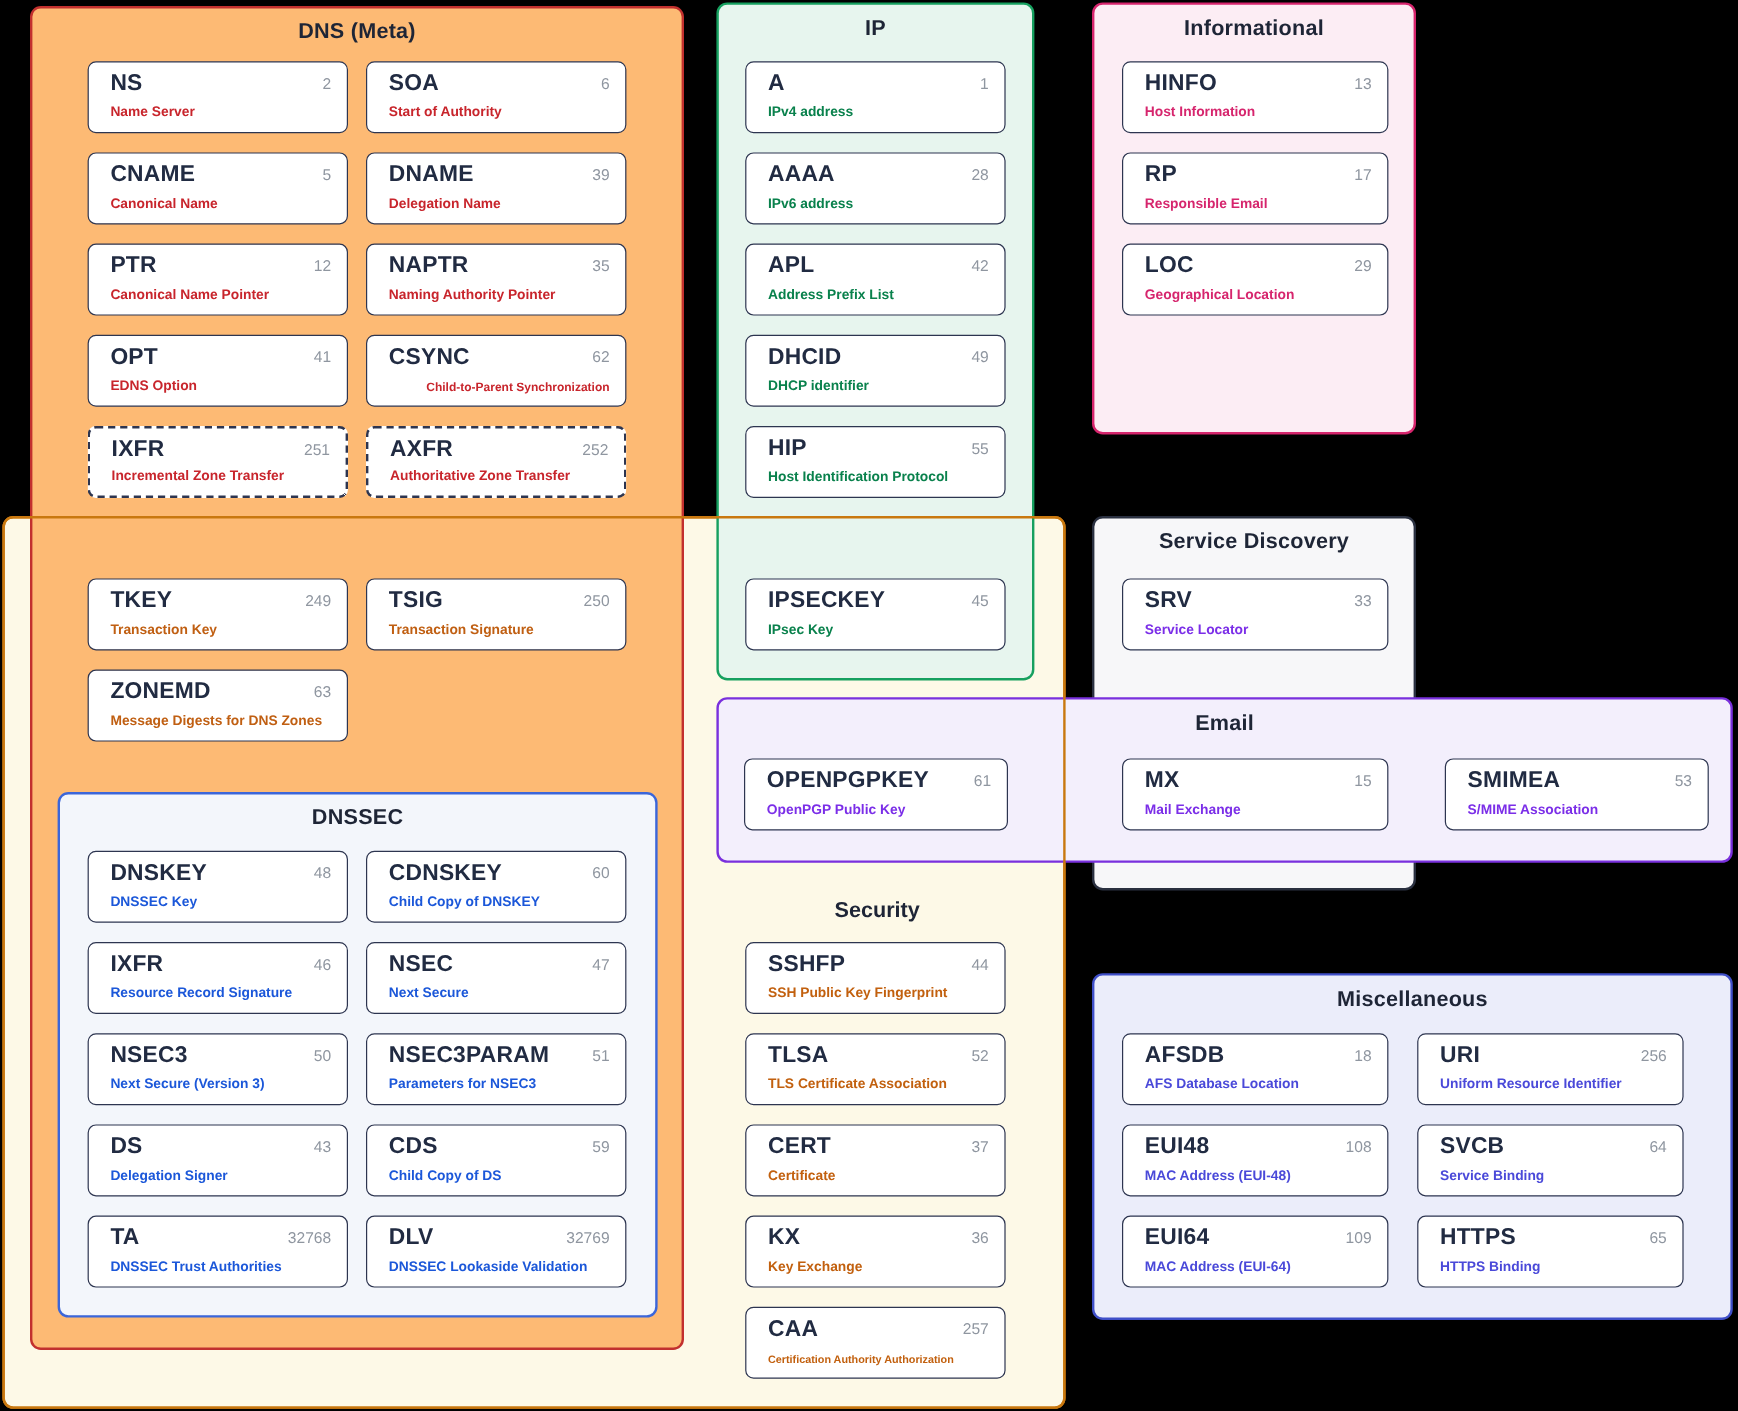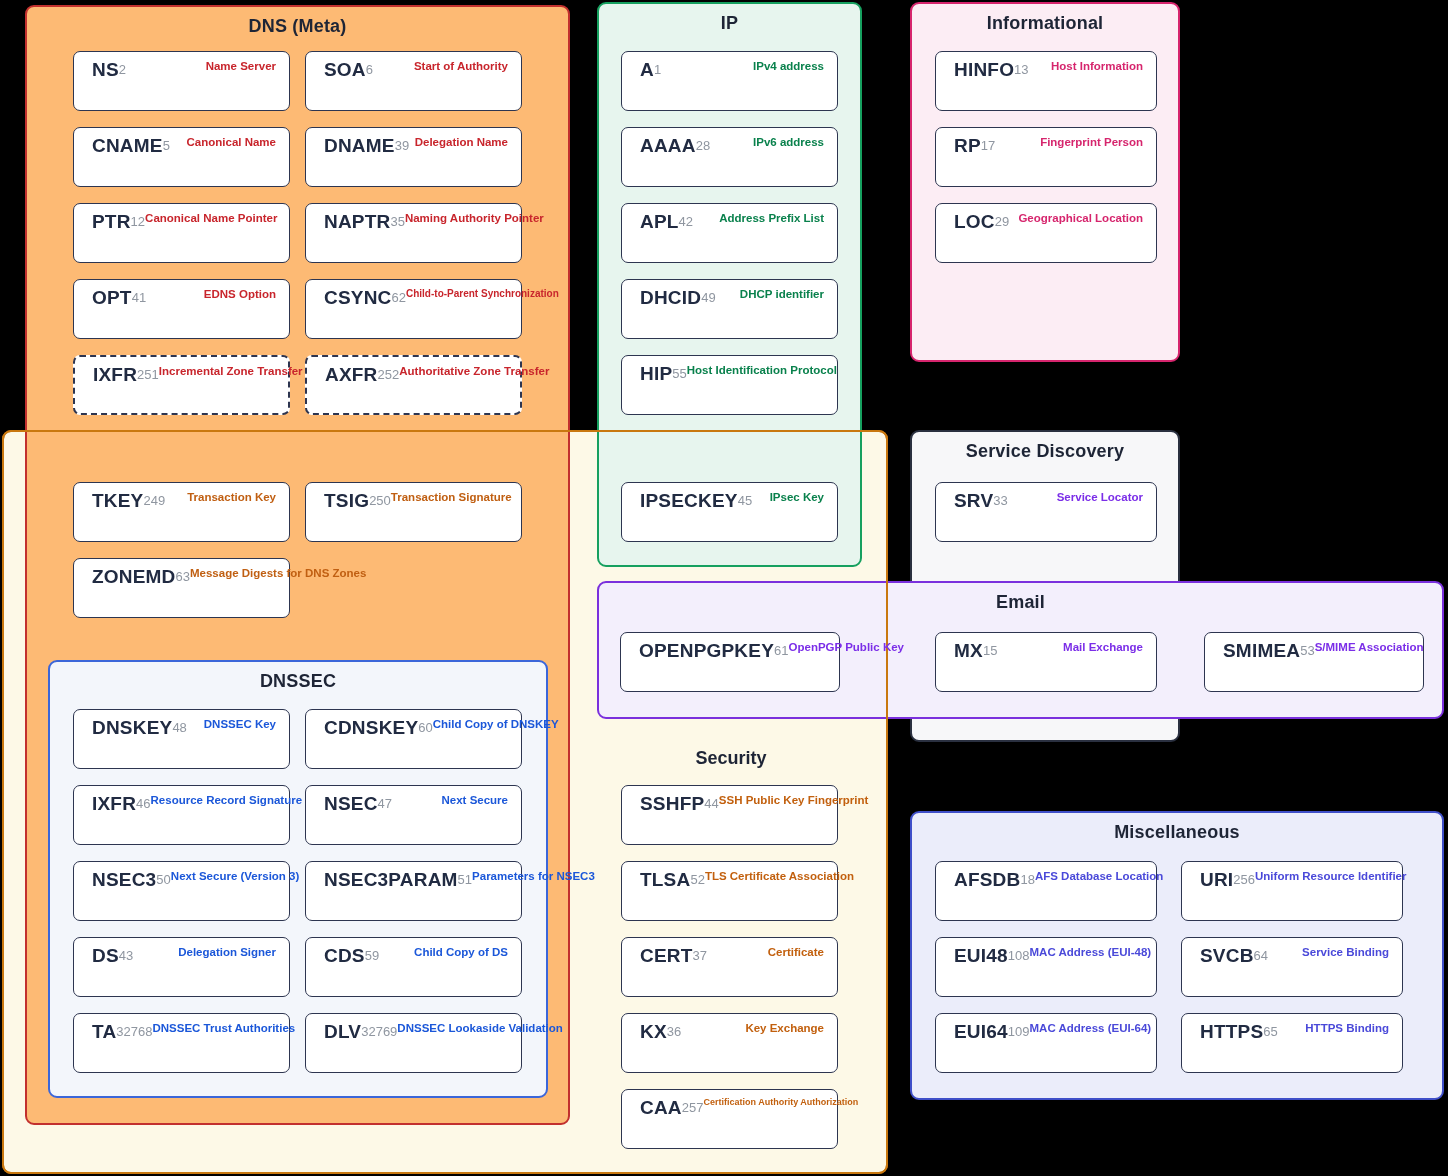--- a/index.html
+++ b/index.html
@@ -15,27 +15,27 @@
   .g-info{left:910px;top:2px;width:270px;height:360px;background:#fcedf4;border:2px solid #d6256d;z-index:2;}
   .g-sd{left:910px;top:430px;width:270px;height:312px;background:#f7f7f9;border:2px solid #2a3040;z-index:2;}
   .g-email{left:597px;top:581px;width:847px;height:138px;background:#f3effc;border:2px solid #7a30dd;z-index:3;}
   .g-misc{left:910px;top:811px;width:534px;height:289px;background:#ebedfa;border:2px solid #3f4fc8;z-index:2;}
   .g-dnssec{left:48px;top:660px;width:500px;height:438px;background:#f3f6fb;border:2px solid #3b66d9;z-index:3;}
   .security-label{position:absolute;left:597px;top:748px;width:268px;z-index:5;text-align:center;
                   font-size:18px;font-weight:700;color:#1e2536;}
   
   .grid{position:absolute;display:grid;column-gap:15px;row-gap:16px;grid-auto-rows:60px;z-index:6;}
   .card{box-sizing:border-box;background:#fff;border:1.5px solid #2d3550;border-radius:7px;
-        padding:8px 13px 9px 18px;display:flex;flex-direction:row;justify-content:space-between;}
+        padding:8px 13px 9px 18px;display:flex;flex-direction:column;justify-content:space-between;}
   .card.dashed{border:2px dashed #2d3550;}
   .card-top{display:flex;justify-content:space-between;align-items:flex-start;}
   .card-title{font-size:19px;font-weight:700;color:#212b42;line-height:1.05;letter-spacing:.2px;white-space:nowrap;}
   .card-num{font-size:13px;font-weight:500;color:#8f96a0;padding-top:2px;white-space:nowrap;}
   .card-desc{font-size:11.5px;font-weight:700;white-space:nowrap;line-height:1.1;}
-  .desc-sm .card-desc{font-size:10px;}
+  .desc-sm .card-desc{font-size:10px;text-align:right;}
   .desc-xs .card-desc{font-size:9px;}
   
   .acc-dnsmeta .card-desc{color:#c8252c;}
   .acc-metasec .card-desc{color:#c05f12;}
   .acc-dnssec .card-desc{color:#1b57d9;}
   .acc-ip .card-desc{color:#09814c;}
   .acc-info .card-desc{color:#d6256d;}
   .acc-sd .card-desc{color:#7b2ee8;}
   .acc-email .card-desc{color:#7b2ee8;}
   .acc-sec .card-desc{color:#c2600e;}
@@ -303,21 +303,21 @@
         <span class="card-title">HINFO</span>
         <span class="card-num">13</span>
       </div>
       <div class="card-desc">Host Information</div>
     </div>
     <div class="card">
       <div class="card-top">
         <span class="card-title">RP</span>
         <span class="card-num">17</span>
       </div>
-      <div class="card-desc">Fingerprint Person</div>
+      <div class="card-desc">Responsible Email</div>
     </div>
     <div class="card">
       <div class="card-top">
         <span class="card-title">LOC</span>
         <span class="card-num">29</span>
       </div>
       <div class="card-desc">Geographical Location</div>
     </div>
   </div>
 

